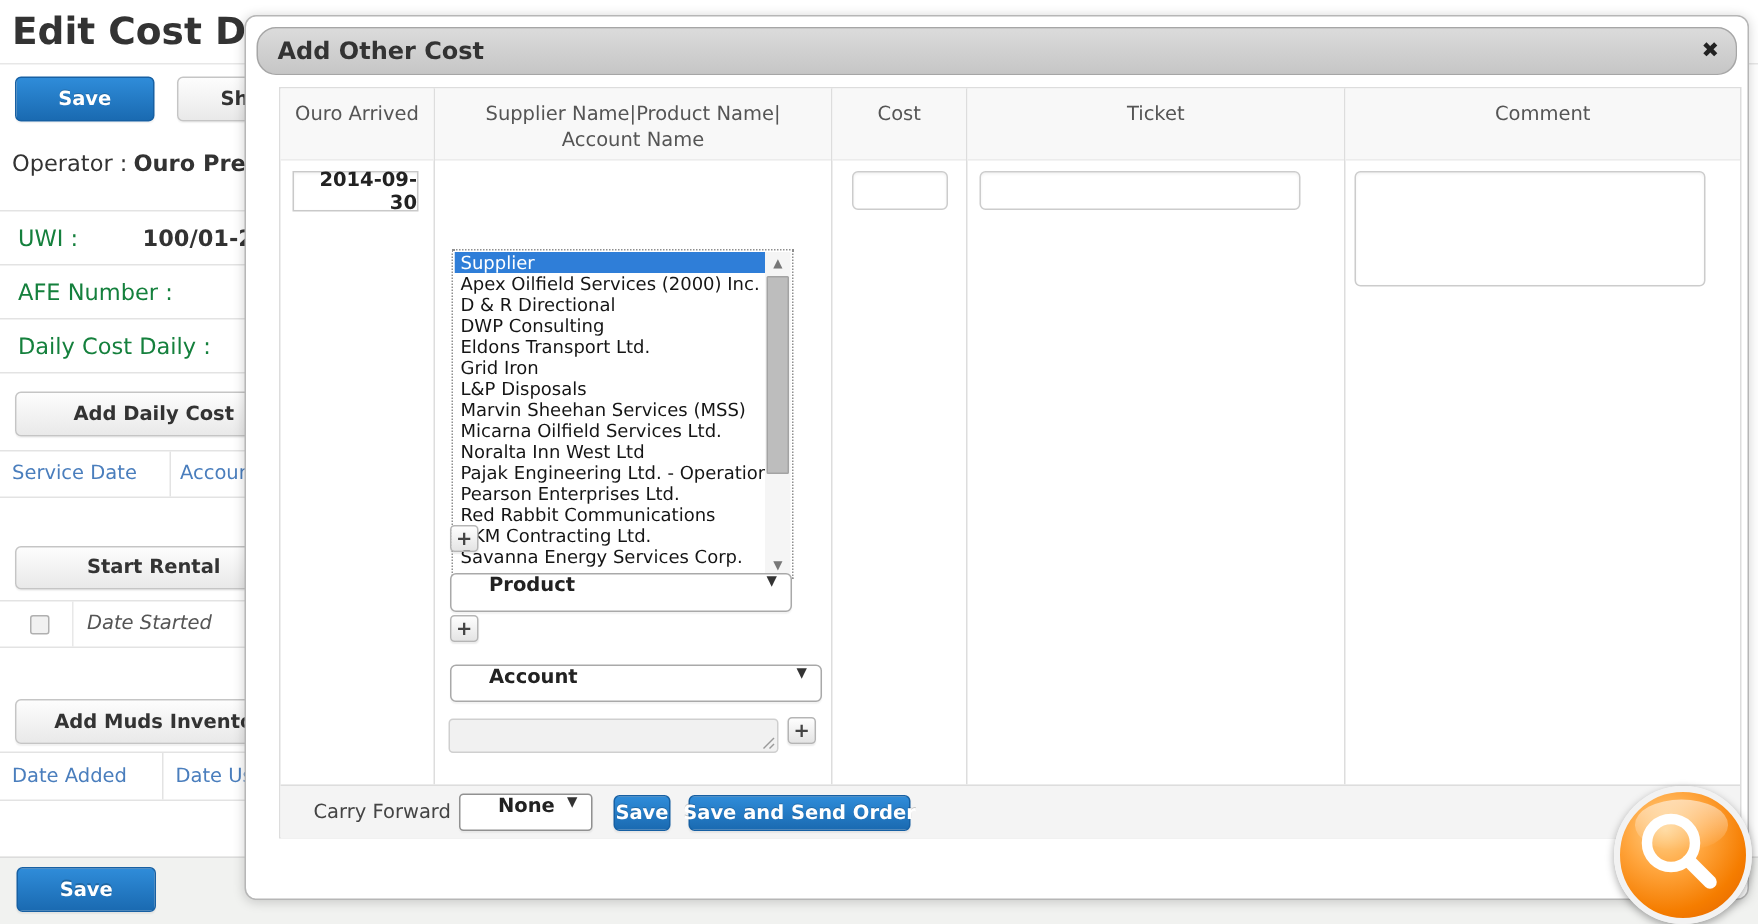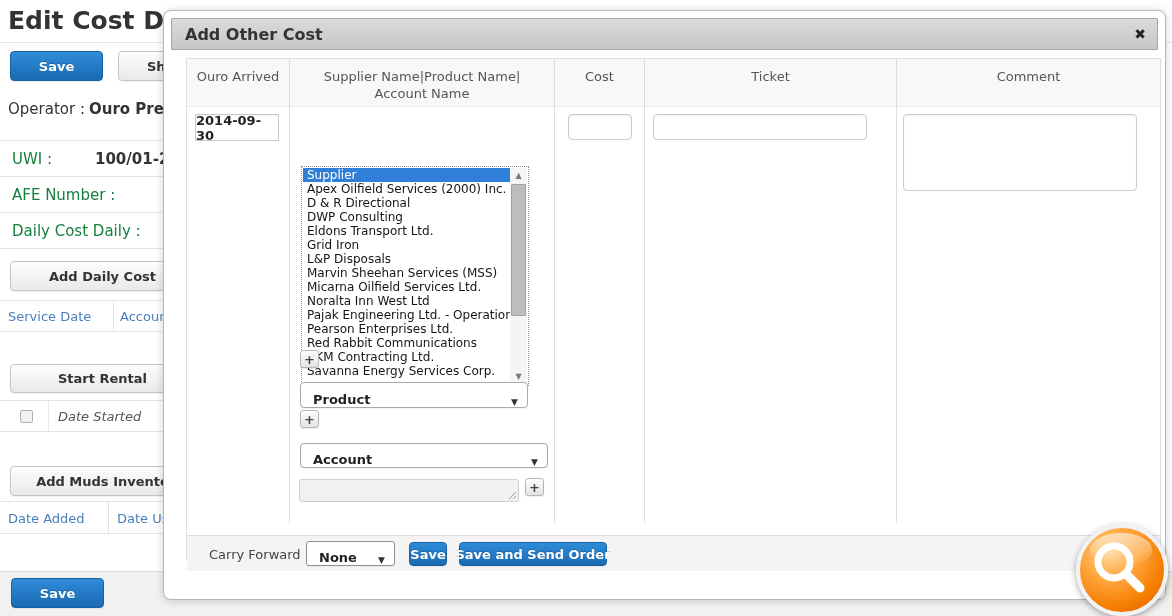--- a/index.html
+++ b/index.html
@@ -44,68 +44,68 @@
   .btn-add-muds { left:10px; top:466px; width:200px; height:30px; z-index:1; }
   .muds-row { left:0; top:501px; width:340px; height:33px; border-top:1px solid #e3e3e3; border-bottom:1px solid #e3e3e3; z-index:1; }
 
   .footer-band { left:0; top:571px; width:100%; height:45px; background:#f1f2f0; border-top:1px solid #dcdcdc; z-index:1; }
   .bottom-save { left:11px; top:578px; width:93px; height:30px; z-index:2; }
 
   
   .modal { left:163px; top:10px; width:1003px; height:590px; background:#fff; border:1px solid #b6b6b6;
     border-radius:8px; box-shadow:0 1px 8px rgba(0,0,0,.18); z-index:10; }
   .modal-titlebar { position:absolute; left:7px; top:7px; right:7px; height:32px;
-    background:linear-gradient(#dbdbdb,#c6c6c6); border:1px solid #a6a6a6; border-radius:1px; }
+    background:linear-gradient(#dbdbdb,#c6c6c6); border:1px solid #a6a6a6; border-radius:13px; }
   .modal-title { position:absolute; left:13px; top:50%; transform:translateY(-50%);
     font-size:16px; font-weight:bold; color:#333; }
   .modal-close { position:absolute; right:11px; top:50%; transform:translateY(-50%);
     font-size:14px; font-weight:bold; color:#222; cursor:pointer; line-height:1; }
 
   .mtable { position:absolute; left:22px; top:47px; width:975px; height:501px; border:1px solid #ddd; }
   .mcol { position:absolute; top:0; height:464px; border-right:1px solid #ddd; }
   .mcol.last { border-right:none; }
   .mhead { position:absolute; top:0; left:0; right:0; height:48px; background:#f8f8f8;
     border-bottom:1px solid #ececec; text-align:center; font-size:13px; color:#555; padding-top:9px; line-height:17px; }
 
   .datebox { position:absolute; left:8px; top:55px; width:84px; height:27px; background:#fff;
     border:1px solid #c9c9c9; border-radius:0; box-shadow:inset 0 1px 2px rgba(0,0,0,.05);
-    font-size:13px; font-weight:bold; color:#222; display:flex; align-items:center; justify-content:center; }
+    font-size:13px; font-weight:bold; color:#222; display:flex; align-items:center; justify-content:center;text-align:right; }
 
   .listbox { position:absolute; left:11px; top:63px; width:228px; height:220px; background:#fff;
     border:1px dotted #8f8f8f; overflow:hidden;margin-top:44px; }
   .list-items { position:absolute; left:1px; top:1px; right:18px; bottom:1px; overflow:hidden; }
   .list-option { font-size:12px; line-height:14px; color:#151515; padding-left:4px; white-space:nowrap; cursor:pointer; }
   .list-option.selected { background:#2f7ed8; color:#fff; }
   .vscroll { position:absolute; top:1px; right:1px; bottom:1px; width:17px; background:#f5f5f5; }
   .sb-arrow { position:absolute; left:0; width:17px; height:15px; font-size:8px; color:#777;
     display:flex; align-items:center; justify-content:center; cursor:pointer; }
   .sb-arrow.up { top:0; } .sb-arrow.down { bottom:0; }
   .sb-thumb { position:absolute; left:1px; top:16px; width:15px; height:132px; background:#bdbdbd;
     border:1px solid #a3a3a3; border-radius:1px; cursor:pointer; }
 
   .plus-btn { position:absolute; width:19px; height:18px; border:1px solid #b5b5b5; border-radius:3px;
     background:linear-gradient(#fefefe,#e4e4e4); font-size:13px; font-weight:bold; color:#444;
     display:flex; align-items:center; justify-content:center; cursor:pointer; box-shadow:0 1px 1px rgba(0,0,0,.08); }
 
   .sel { position:absolute; background:#fff; border:1px solid #a9a9a9; border-radius:4px; cursor:pointer;
-    display:flex; align-items:flex-end; font-size:13px; font-weight:bold; color:#222; padding-left:12px;
+    display:flex; align-items:flex-start; font-size:13px; font-weight:bold; color:#222; padding-left:25px;
     box-shadow:0 1px 1px rgba(0,0,0,.05); }
   .sel .caret { position:absolute; right:9px; font-size:9px; color:#333; }
 
   .mini-textarea { position:absolute; left:112px; top:372px; width:220px; height:23px; background:#f1f1f1;
     border:1px solid #cfcfcf; border-radius:3px; }
   .grip { position:absolute; right:1px; bottom:1px; width:10px; height:10px; }
 
   .tinput { position:absolute; background:#fff; border:1px solid #ccc; border-radius:4px;
     box-shadow:inset 0 1px 2px rgba(0,0,0,.06); font-size:13px; padding:0 6px; color:#222; }
   .comment-area { position:absolute; left:716px; top:55px; width:234px; height:77px; background:#fff;
     border:1px solid #ccc; border-radius:4px; box-shadow:inset 0 1px 2px rgba(0,0,0,.05); resize:none;
     font-family:inherit; font-size:13px; padding:4px 6px; }
 
-  .mfooter { position:absolute; left:0; top:464px; width:973px; height:36px; background:#f4f4f4; border-top:1px solid #ddd;margin-top:12px; }
+  .mfooter { position:absolute; left:0; top:464px; width:973px; height:36px; background:#f4f4f4; border-top:1px solid #ddd; }
   .cf-label { position:absolute; left:22px; top:50%; transform:translateY(-50%); font-size:13px; color:#444; }
   .cf-select { left:119px; top:5px; width:89px; height:25px; border:1px solid #919191; border-radius:3px; }
   .footer-btn { position:absolute; top:6px; height:24px; font-size:13px; border-radius:4px; }
   .fb-save { left:222px; width:38px; }
   .fb-save-send { left:272px; width:148px; }
 
   
   .fab { left:1076px; top:524px; width:92px; height:92px; border-radius:50%; z-index:20; cursor:pointer;
     background:radial-gradient(circle at 36% 30%, #ffd28c 0%, #ffa53d 35%, #f57d00 68%, #e06000 100%);
     border:4px solid #f2f2f2; box-shadow:0 2px 6px rgba(0,0,0,.35); }

